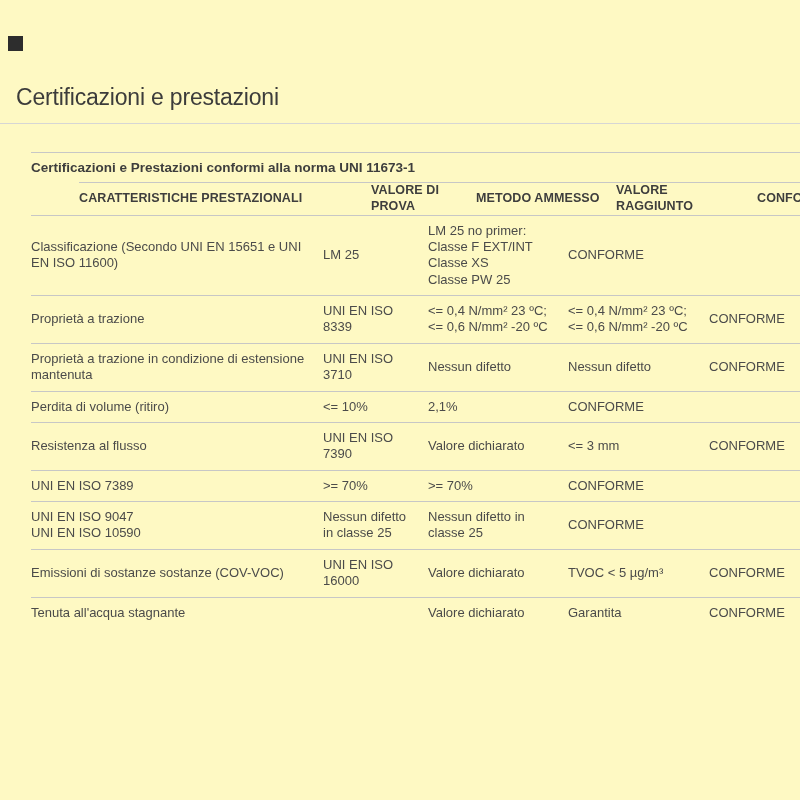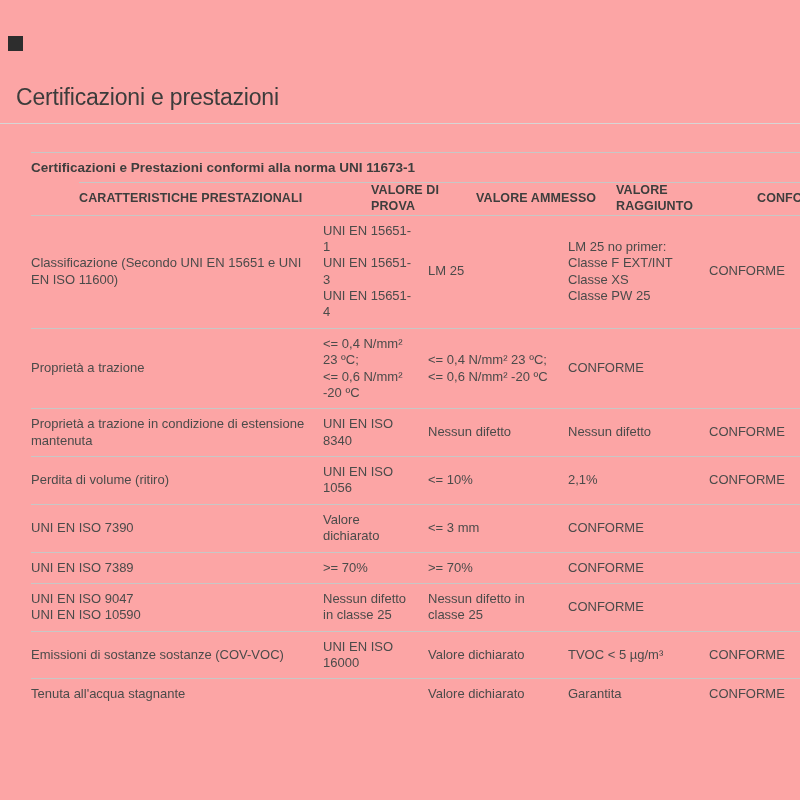--- a/index.html
+++ b/index.html
@@ -5,21 +5,21 @@
   html, body {
     margin: 0;
     padding: 0;
     background: #e8e8e7;
     font-family: "Liberation Sans", sans-serif;
   }
   .page {
     position: relative;
     width: 800px;
     height: 800px;
-    background: #fca5a5;
+    background: #fef9c3;
     overflow: hidden;
     color: #4b4b4a;
   }
   .logo-square {
     position: absolute;
     left: 8px;
     top: 36px;
     width: 15px;
     height: 15px;
     background: #2d2d2d;
@@ -89,57 +89,57 @@
 
   <div class="title-divider"></div>
 
   <div class="cert-table">
 
     <div class="table-caption">Certificazioni e Prestazioni conformi alla norma UNI 11673-1</div>
 
     <div class="trow header">
       <div class="cell c1 hcell">CARATTERISTICHE PRESTAZIONALI</div>
       <div class="cell c2 hcell">VALORE DI PROVA</div>
-      <div class="cell c3 hcell">VALORE AMMESSO</div>
+      <div class="cell c3 hcell">METODO AMMESSO</div>
       <div class="cell c4 hcell">VALORE RAGGIUNTO</div>
       <div class="cell c5 hcell">CONFORMITÁ</div>
     </div>
 
     <div class="trow">
       <div class="cell c1">Classificazione (Secondo UNI EN 15651 e UNI EN ISO 11600)</div>
-      <div class="cell c2">UNI EN 15651-1<br>UNI EN 15651-3<br>UNI EN 15651-4</div>
       <div class="cell c3">LM 25</div>
       <div class="cell c4">LM 25 no primer:<br>Classe F EXT/INT<br>Classe XS<br>Classe PW 25</div>
       <div class="cell c5">CONFORME</div>
     </div>
 
     <div class="trow">
       <div class="cell c1">Proprietà a trazione</div>
+      <div class="cell c2">UNI EN ISO 8339</div>
       <div class="cell c3">&lt;= 0,4 N/mm² 23 ºC;<br>&lt;= 0,6 N/mm² -20 ºC</div>
       <div class="cell c4">&lt;= 0,4 N/mm² 23 ºC;<br>&lt;= 0,6 N/mm² -20 ºC</div>
       <div class="cell c5">CONFORME</div>
     </div>
 
     <div class="trow">
       <div class="cell c1">Proprietà a trazione in condizione di estensione mantenuta</div>
-      <div class="cell c2">UNI EN ISO 8340</div>
+      <div class="cell c2">UNI EN ISO 3710</div>
       <div class="cell c3">Nessun difetto</div>
       <div class="cell c4">Nessun difetto</div>
       <div class="cell c5">CONFORME</div>
     </div>
 
     <div class="trow">
       <div class="cell c1">Perdita di volume (ritiro)</div>
-      <div class="cell c2">UNI EN ISO 1056</div>
       <div class="cell c3">&lt;= 10%</div>
       <div class="cell c4">2,1%</div>
       <div class="cell c5">CONFORME</div>
     </div>
 
     <div class="trow">
+      <div class="cell c1">Resistenza al flusso</div>
       <div class="cell c2">UNI EN ISO 7390</div>
       <div class="cell c3">Valore dichiarato</div>
       <div class="cell c4">&lt;= 3 mm</div>
       <div class="cell c5">CONFORME</div>
     </div>
 
     <div class="trow">
       <div class="cell c2">UNI EN ISO 7389</div>
       <div class="cell c3">&gt;= 70%</div>
       <div class="cell c4">&gt;= 70%</div>

